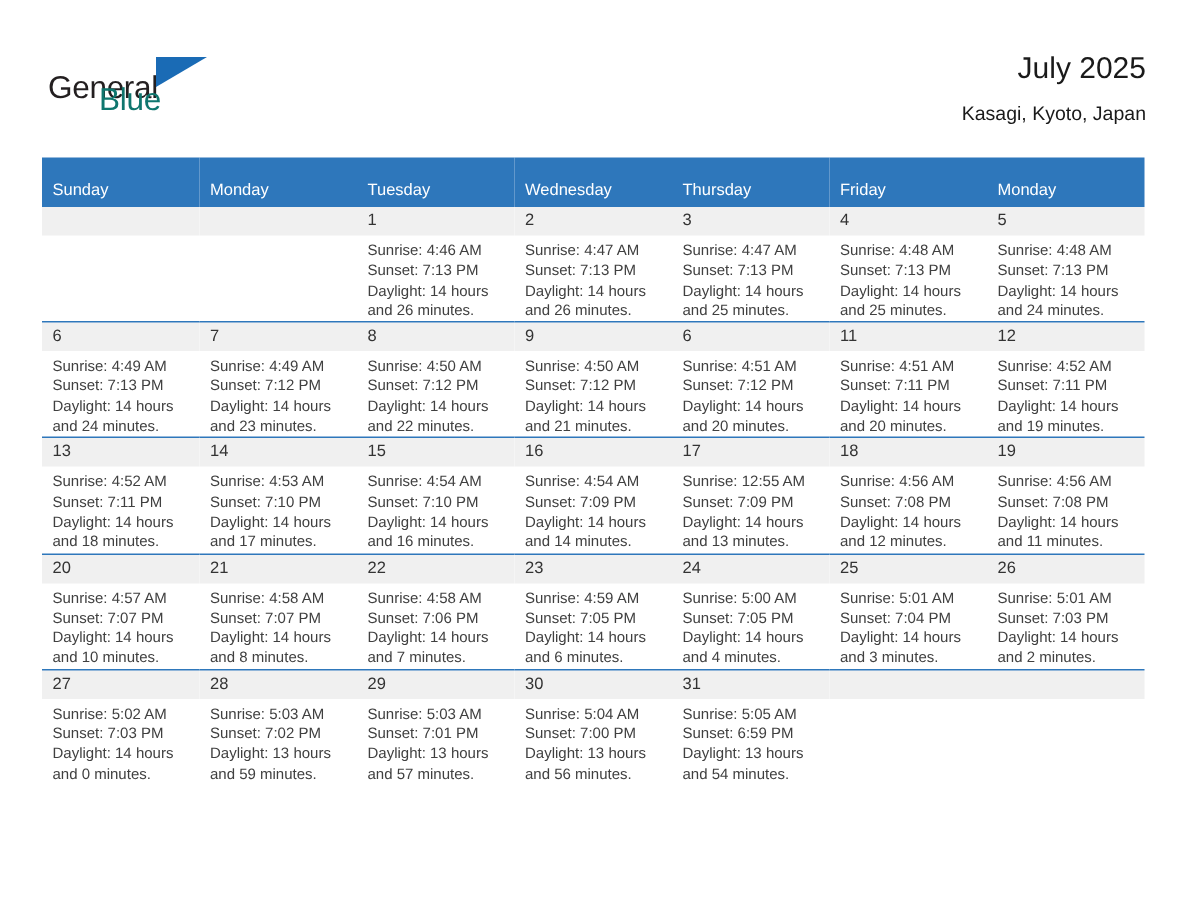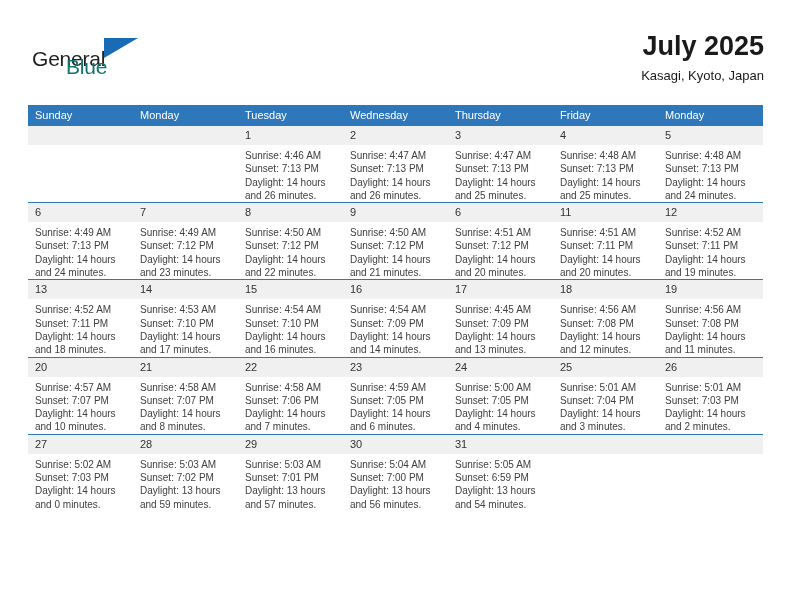--- a/index.html
+++ b/index.html
@@ -69,22 +69,22 @@
     border-bottom: 20px solid transparent;
   }
 
   .title-block {
     position: absolute;
     right: 0;
     top: 0;
     text-align: right;
   }
   .month-title {
-    font-size: 27px;
-    font-weight: 700;
+    font-size: 20px;
+    font-weight: 400;
     color: #1a1a1a;
     line-height: 32px;
     white-space: nowrap;
   }
   .location {
     margin-top: 6px;
     font-size: 13px;
     font-weight: 400;
     color: #1a1a1a;
     line-height: 16px;
@@ -99,21 +99,21 @@
     width: 735px;
     border-collapse: collapse;
     table-layout: fixed;
   }
   .calendar th {
     background: #2e77bb;
     color: #ffffff;
     font-size: 11px;
     font-weight: 400;
     text-align: left;
-    padding: 4px 0 4px 7px;
+    padding: 16px 0 4px 7px;
     height: 11px;
     line-height: 13px;
     border: none;
   }
   .calendar td {
     vertical-align: top;
     padding: 0;
     border: none;
     border-top: 1px solid #2e77bb;
     height: 76px;
@@ -329,21 +329,21 @@
             <div class="cell-lines">
               <div>Sunrise: 4:54 AM</div>
               <div>Sunset: 7:09 PM</div>
               <div>Daylight: 14 hours</div>
               <div>and 14 minutes.</div>
             </div>
           </td>
           <td>
             <div class="daynum">17</div>
             <div class="cell-lines">
-              <div>Sunrise: 4:45 AM</div>
+              <div>Sunrise: 12:55 AM</div>
               <div>Sunset: 7:09 PM</div>
               <div>Daylight: 14 hours</div>
               <div>and 13 minutes.</div>
             </div>
           </td>
           <td>
             <div class="daynum">18</div>
             <div class="cell-lines">
               <div>Sunrise: 4:56 AM</div>
               <div>Sunset: 7:08 PM</div>

